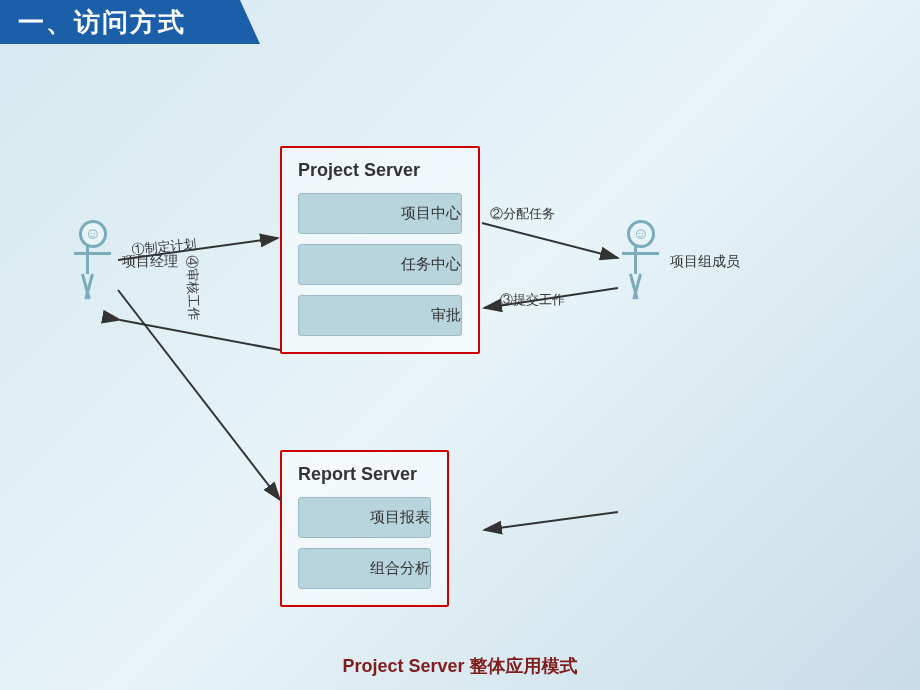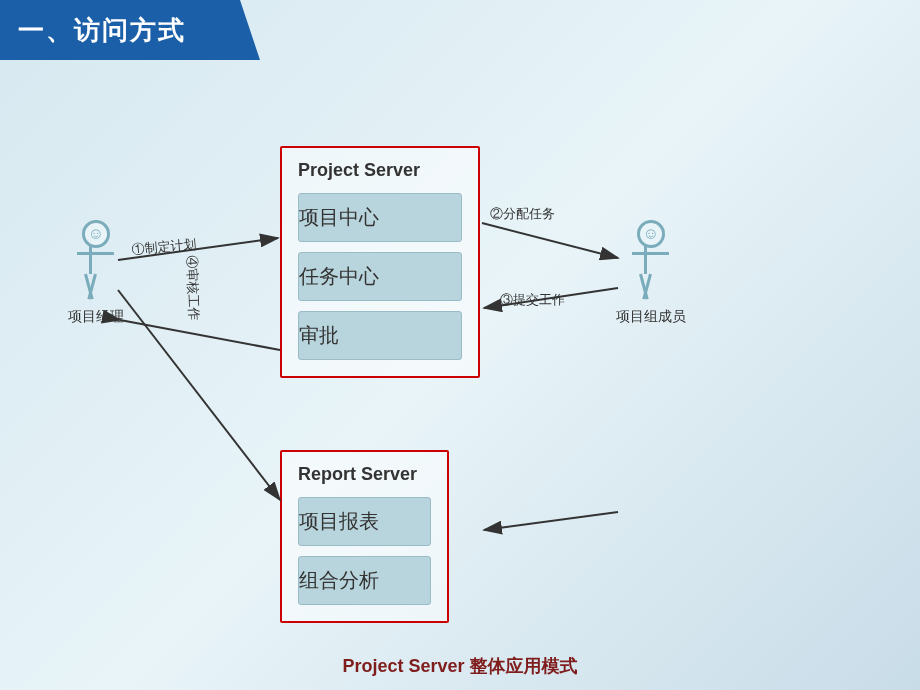--- a/index.html
+++ b/index.html
@@ -11,21 +11,21 @@
       overflow: hidden;
       position: relative;
     }
 
     
     .header {
       position: absolute;
       top: 0;
       left: 0;
       width: 260px;
-      height: 60px;
+      height: 44px;
       background: #1a5fa8;
       clip-path: polygon(0 0, 240px 0, 260px 100%, 0 100%);
       display: flex;
       align-items: center;
       padding-left: 18px;
     }
     .header-text {
       color: white;
       font-size: 26px;
       font-weight: bold;
@@ -38,21 +38,21 @@
       top: 60px;
       left: 0;
       right: 0;
       bottom: 0;
     }
 
     
     .person {
       position: absolute;
       display: flex;
-      flex-direction: column;
+      flex-direction: row;
       align-items: center;
       gap: 4px;
     }
     .person-figure {
       position: relative;
       width: 50px;
       height: 80px;
     }
     .person-head {
       width: 28px;
@@ -145,22 +145,22 @@
       border-radius: 2px;
     }
 
     .module-btn {
       display: block;
       width: 100%;
       padding: 10px 0;
       background: #b8d4dc;
       border: 1px solid #9abbc8;
       border-radius: 3px;
-      text-align: left;
-      font-size: 20px;
+      text-align: right;
+      font-size: 15px;
       color: #333;
       margin-bottom: 10px;
       cursor: default;
     }
     .module-btn:last-child { margin-bottom: 0; }
 
     
     .arrows-svg {
       position: absolute;
       top: 0;

